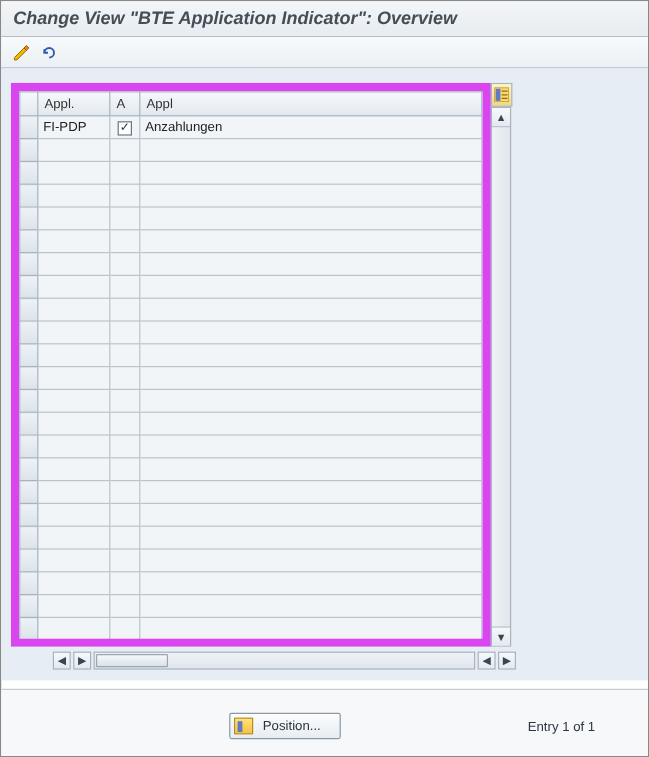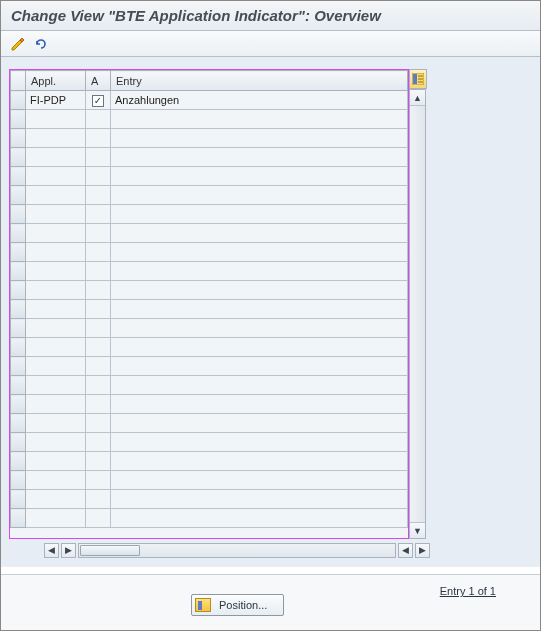--- a/index.html
+++ b/index.html
@@ -64,21 +64,21 @@
       height: 100%;
     }
     .grid-body {
       flex: 1;
       display: flex;
       gap: 0;
       overflow: hidden;
     }
     .grid-table-wrap {
       width: 400px;
-      border: 1px solid #d946ef;
+      border: 7px solid #d946ef;
       background: #f1f5f8;
       overflow: hidden;
     }
     table.grid {
       border-collapse: collapse;
       width: 100%;
       table-layout: fixed;
     }
     table.grid th {
       background: linear-gradient(#f5f8fb, #e1e8ef);
@@ -192,22 +192,22 @@
       background: linear-gradient(#ffe27a,#f7c23e);
       border: 1px solid #b68c1f;
       position:relative;
     }
     .pos-icon::before{
       content:"";
       position:absolute; left:2px; top:2px; width:4px; height:9px;
       background:#5f7cc3;
     }
     .entry-label{
-      position:absolute; right: 44px; bottom: 33px;
-      font-size: 11px; color:#2b3540;text-decoration:underline;
+      position:absolute; right: 44px; bottom: 18px;
+      font-size: 11px; color:#2b3540;
     }
   </style>
 </head>
 <body>
 
 <div class="titlebar">Change View "BTE Application Indicator": Overview</div>
 
 <div class="toolbar">
   <span class="tb-btn">
     <svg width="16" height="16" viewBox="0 0 16 16">
@@ -234,21 +234,21 @@
               <col style="width:15px">
               <col style="width:60px">
               <col style="width:25px">
               <col>
             </colgroup>
             <thead>
               <tr>
                 <th class="rowsel"></th>
                 <th>Appl.</th>
                 <th>A</th>
-                <th>Entry</th>
+                <th>Appl</th>
               </tr>
             </thead>
             <tbody id="grid-body">
             <tr>
                   <td class="rowsel"></td>
                   <td class="data-appl">FI-PDP</td>
                   <td class="data-check"><span class="checkbox">✓</span></td>
                   <td class="data-text">Anzahlungen</td>
                 </tr>
                 <tr>

